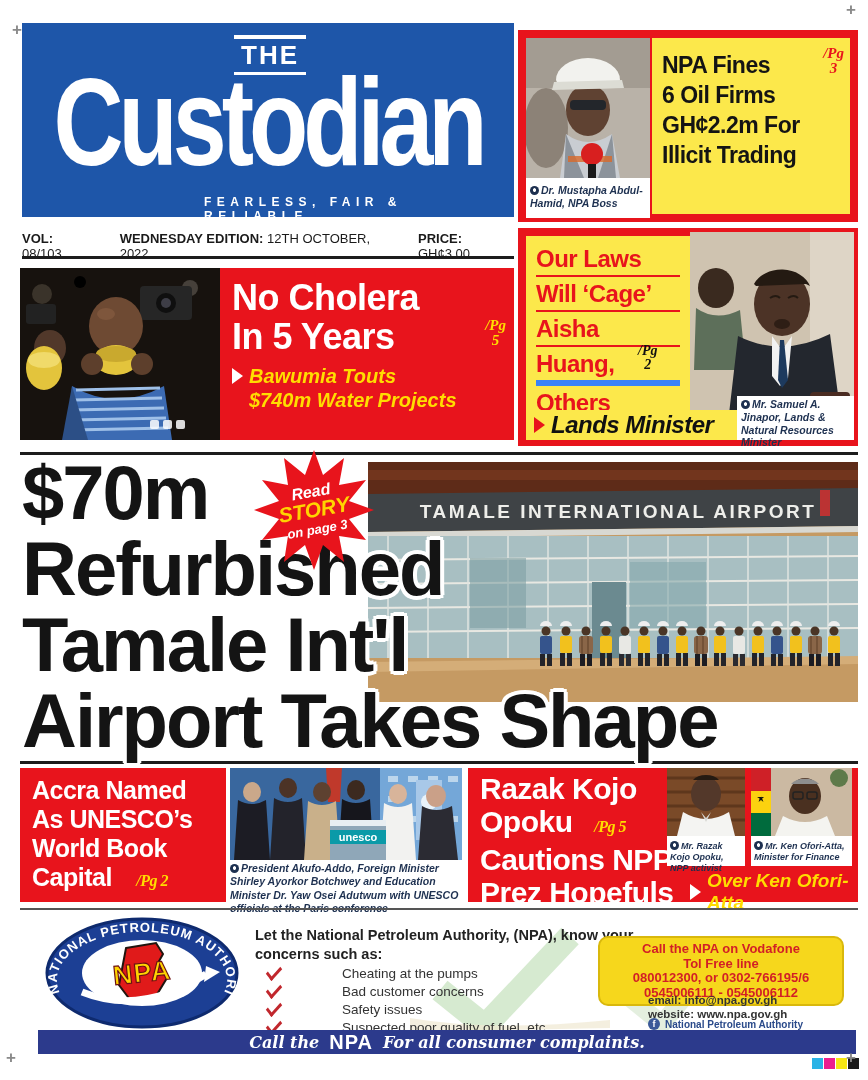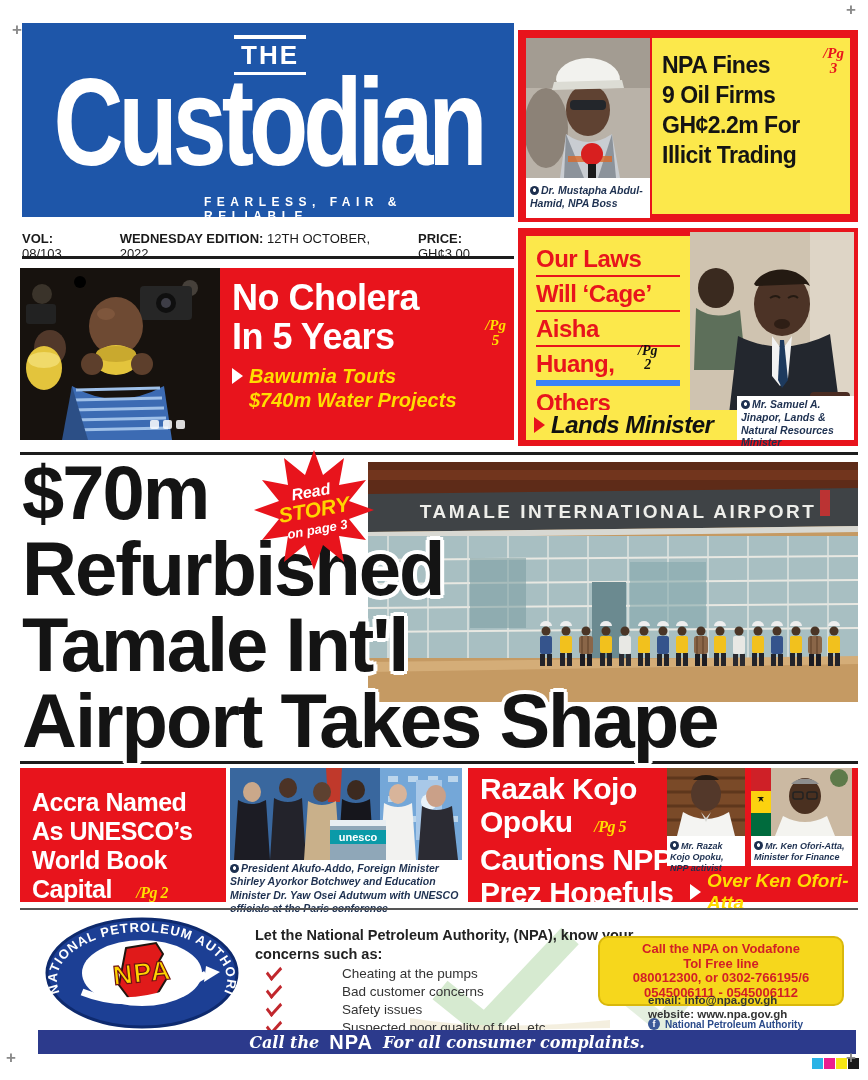--- a/index.html
+++ b/index.html
@@ -98,21 +98,21 @@
         <path d="M86,96 l4,44 -18,0 z" fill="#8c939b"></path>
         <rect x="42" y="118" width="44" height="6" fill="#d96a2a" opacity=".8"></rect>
         <circle cx="66" cy="116" r="11" fill="#d81f1f"></circle>
         <rect x="62" y="126" width="8" height="14" fill="#1a1a1a"></rect>
       </svg>
       <div class="cap" style="height:36px;"><span class="camicon"></span><span>Dr. Mustapha Abdul-Hamid, NPA Boss</span></div>
     </div>
     <div class="abs ylw" style="left:134px;top:8px;width:198px;height:176px;padding:12px 10px;box-sizing:border-box;">
       <div class="hl-black" style="font-size:23px;line-height:30px;">
         <div>NPA Fines</div>
-        <div>9 Oil Firms</div>
+        <div>6 Oil Firms</div>
         <div>GH¢2.2m For</div>
         <div>Illicit Trading</div>
       </div>
       <span class="abs pgref" style="right:6px;top:8px;color:#e8141c;font-size:15px;">
         <span>/Pg</span>
           <span>3</span>
       </span>
     </div>
   </div>
 
@@ -297,21 +297,21 @@
     <polygon fill="#e8141c" points="124,60 99,51 116,30 89,35 94,8 73,25 64,0 55,25 34,8 38,35 12,30 29,51 4,60 29,69 12,90 38,86 34,112 55,95 64,120 73,95 94,112 89,86 116,90 99,69"></polygon>
     <g transform="rotate(-10 64 60)" text-anchor="middle" font-family="Liberation Sans,sans-serif" font-weight="bold" font-style="italic">
       <text x="64" y="47" fill="#fff" font-size="16">Read</text>
       <text x="64" y="67" fill="#ffd400" font-size="21">STORY</text>
       <text x="64" y="84" fill="#fff" font-size="13">on page 3</text>
     </g>
   </svg>
 
   <div class="abs rule" style="left:20px;top:761px;width:838px;height:3px;"></div>
 
-  <div class="abs redbox" style="left:20px;top:768px;width:206px;height:134px;padding:20px 12px;box-sizing:border-box;">
+  <div class="abs redbox" style="left:20px;top:768px;width:206px;height:134px;padding:8px 12px;box-sizing:border-box;">
     <div class="hl-white" style="font-size:25px;line-height:29px;">
       <div>Accra Named</div>
       <div>As UNESCO’s</div>
       <div>World Book</div>
       <div><span>Capital</span>
         <span style="color:#ffdd00;font-family:'Liberation Serif',serif;font-style:italic;font-size:16px;margin-left:18px;">/Pg 2</span>
       </div>
     </div>
   </div>
   <svg class="abs" style="left:230px;top:768px;" width="232" height="92" viewBox="0 0 232 92">

